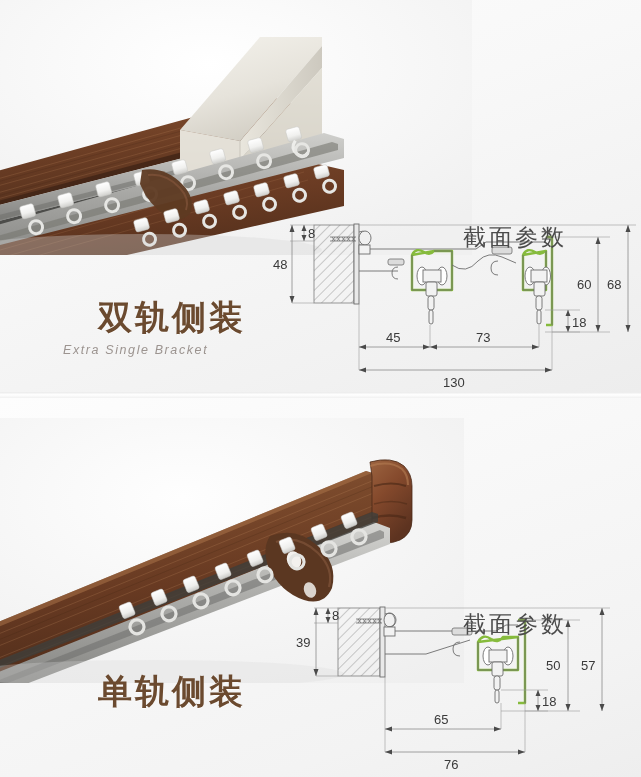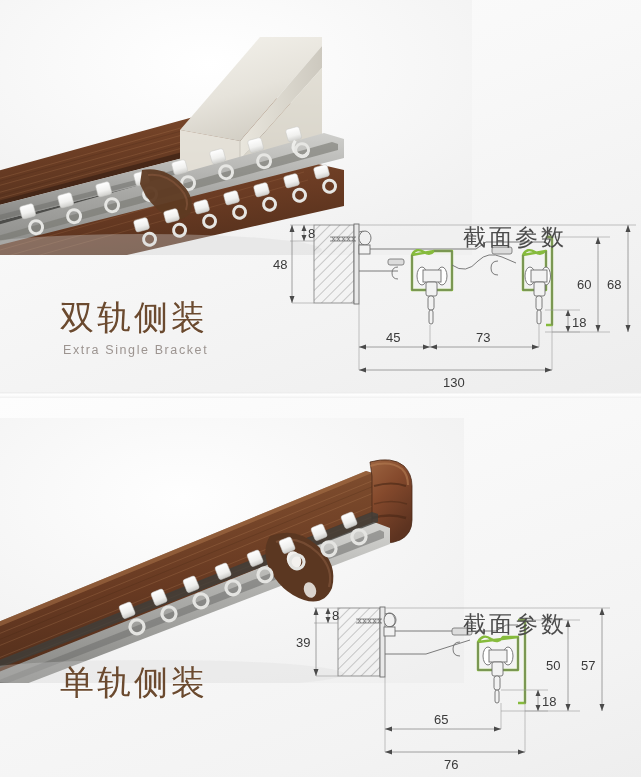--- a/index.html
+++ b/index.html
@@ -23,27 +23,28 @@
     background:linear-gradient(180deg,#eaeaea 0%,#ffffff 45%,#f1f1f1 100%);}
 
   
   .photo-top{position:absolute;left:-8px;top:0;width:480px;height:250px;}
   .photo-bottom{position:absolute;left:-6px;top:20px;width:470px;height:260px;}
 
   
   .title-block{position:absolute;z-index:6;}
   .title-cn{
     font-family:"DejaVu Sans","Liberation Sans",sans-serif;
-    font-size:34px;font-weight:normal;color:#6b4a2f;
+    font-size:34px;font-weight:bold;color:#6b4a2f;
     letter-spacing:3px;line-height:1;
     text-shadow:0 1px 0 rgba(255,255,255,.55);
+    margin-left:38px;
   }
   .title-en{
     font-size:12.5px;color:#9c9490;letter-spacing:1.6px;
-    margin-top:9px;margin-left:3px;font-weight:normal;
+    margin-top:9px;margin-left:3px;font-weight:normal;font-style:italic;
   }
 
   
   .drawing{position:absolute;z-index:5;}
   .draw-title{
     position:absolute;z-index:6;
     font-family:Liberation Sans, sans-serif;
     font-size:23px;color:#4b4b4b;letter-spacing:3px;margin-top:40px;
   }
   svg{display:block;overflow:visible;}
@@ -478,21 +479,21 @@
               <rect x="-6" y="0" width="13" height="14" rx="2.5" fill="url(#hookC)" stroke="#c6c6c3" stroke-width=".5"></rect>
               <circle cx="3.5" cy="26" r="7" fill="none" stroke="#e4e4e1" stroke-width="3.2"></circle>
             </g>
           </g>
 
           <ellipse cx="160" cy="256" rx="190" ry="14" fill="#dcdcdc" opacity="0.3"></ellipse>
         </g>
       </svg>
     </div>
 
-    <div class="title-block" style="left:60px;top:267px;">
+    <div class="title-block" style="left:60px;top:276px;">
       <div class="title-cn">单轨侧装</div>
     </div>
 
     <div class="draw-title" style="left:463px;top:171px;">截面参数</div>
 
     <div class="drawing" style="left:280px;top:200px;">
       <svg width="361" height="178" viewBox="0 0 361 178">
         <defs>
           <pattern id="hatchB" width="7" height="7" patternTransform="rotate(45)" patternUnits="userSpaceOnUse">
             <line x1="0" y1="0" x2="0" y2="7" stroke="#7d7d7d" stroke-width="0.8"></line>

